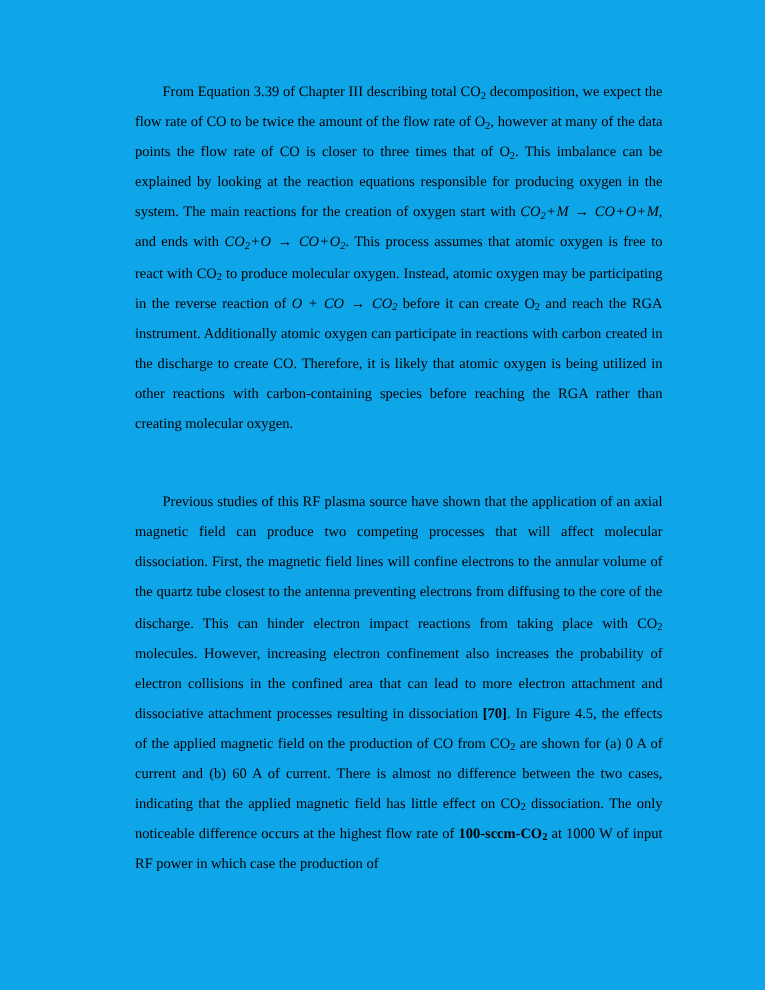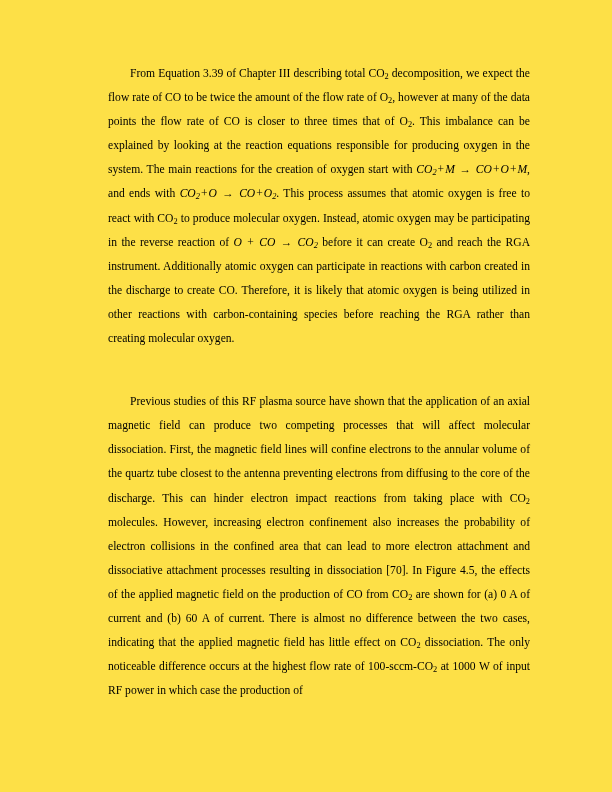--- a/index.html
+++ b/index.html
@@ -13,21 +13,21 @@
     position: relative;
     font-family: "Liberation Serif", "DejaVu Serif", serif;
     color: #000000;
     overflow: hidden;
   }
   .page {
     position: absolute;
     left: 0; top: 0;
     width: 612px;
     height: 792px;
-    background: #fde047;
+    background: #0ea5e9;
   }
   .content {
     position: absolute;
     left: 108px;
     top: 62px;
     width: 422px;
   }
   p.body-par {
     margin: 0;
     font-size: 11.6px;
@@ -58,21 +58,21 @@
   }
   .math .op {
     font-style: normal;
     padding: 0 1px;
   }
   sub {
     font-size: 0.72em;
     line-height: 0;
     vertical-align: -0.25em;
   }
-  .nobr { white-space: nowrap; }
+  .nobr { white-space: nowrap; font-weight: bold; }
   .page-number {
     position: absolute;
     left: 0;
     top: 735px;
     width: 612px;
     text-align: center;
     font-size: 11.6px;
   }
 </style>
 </head>

